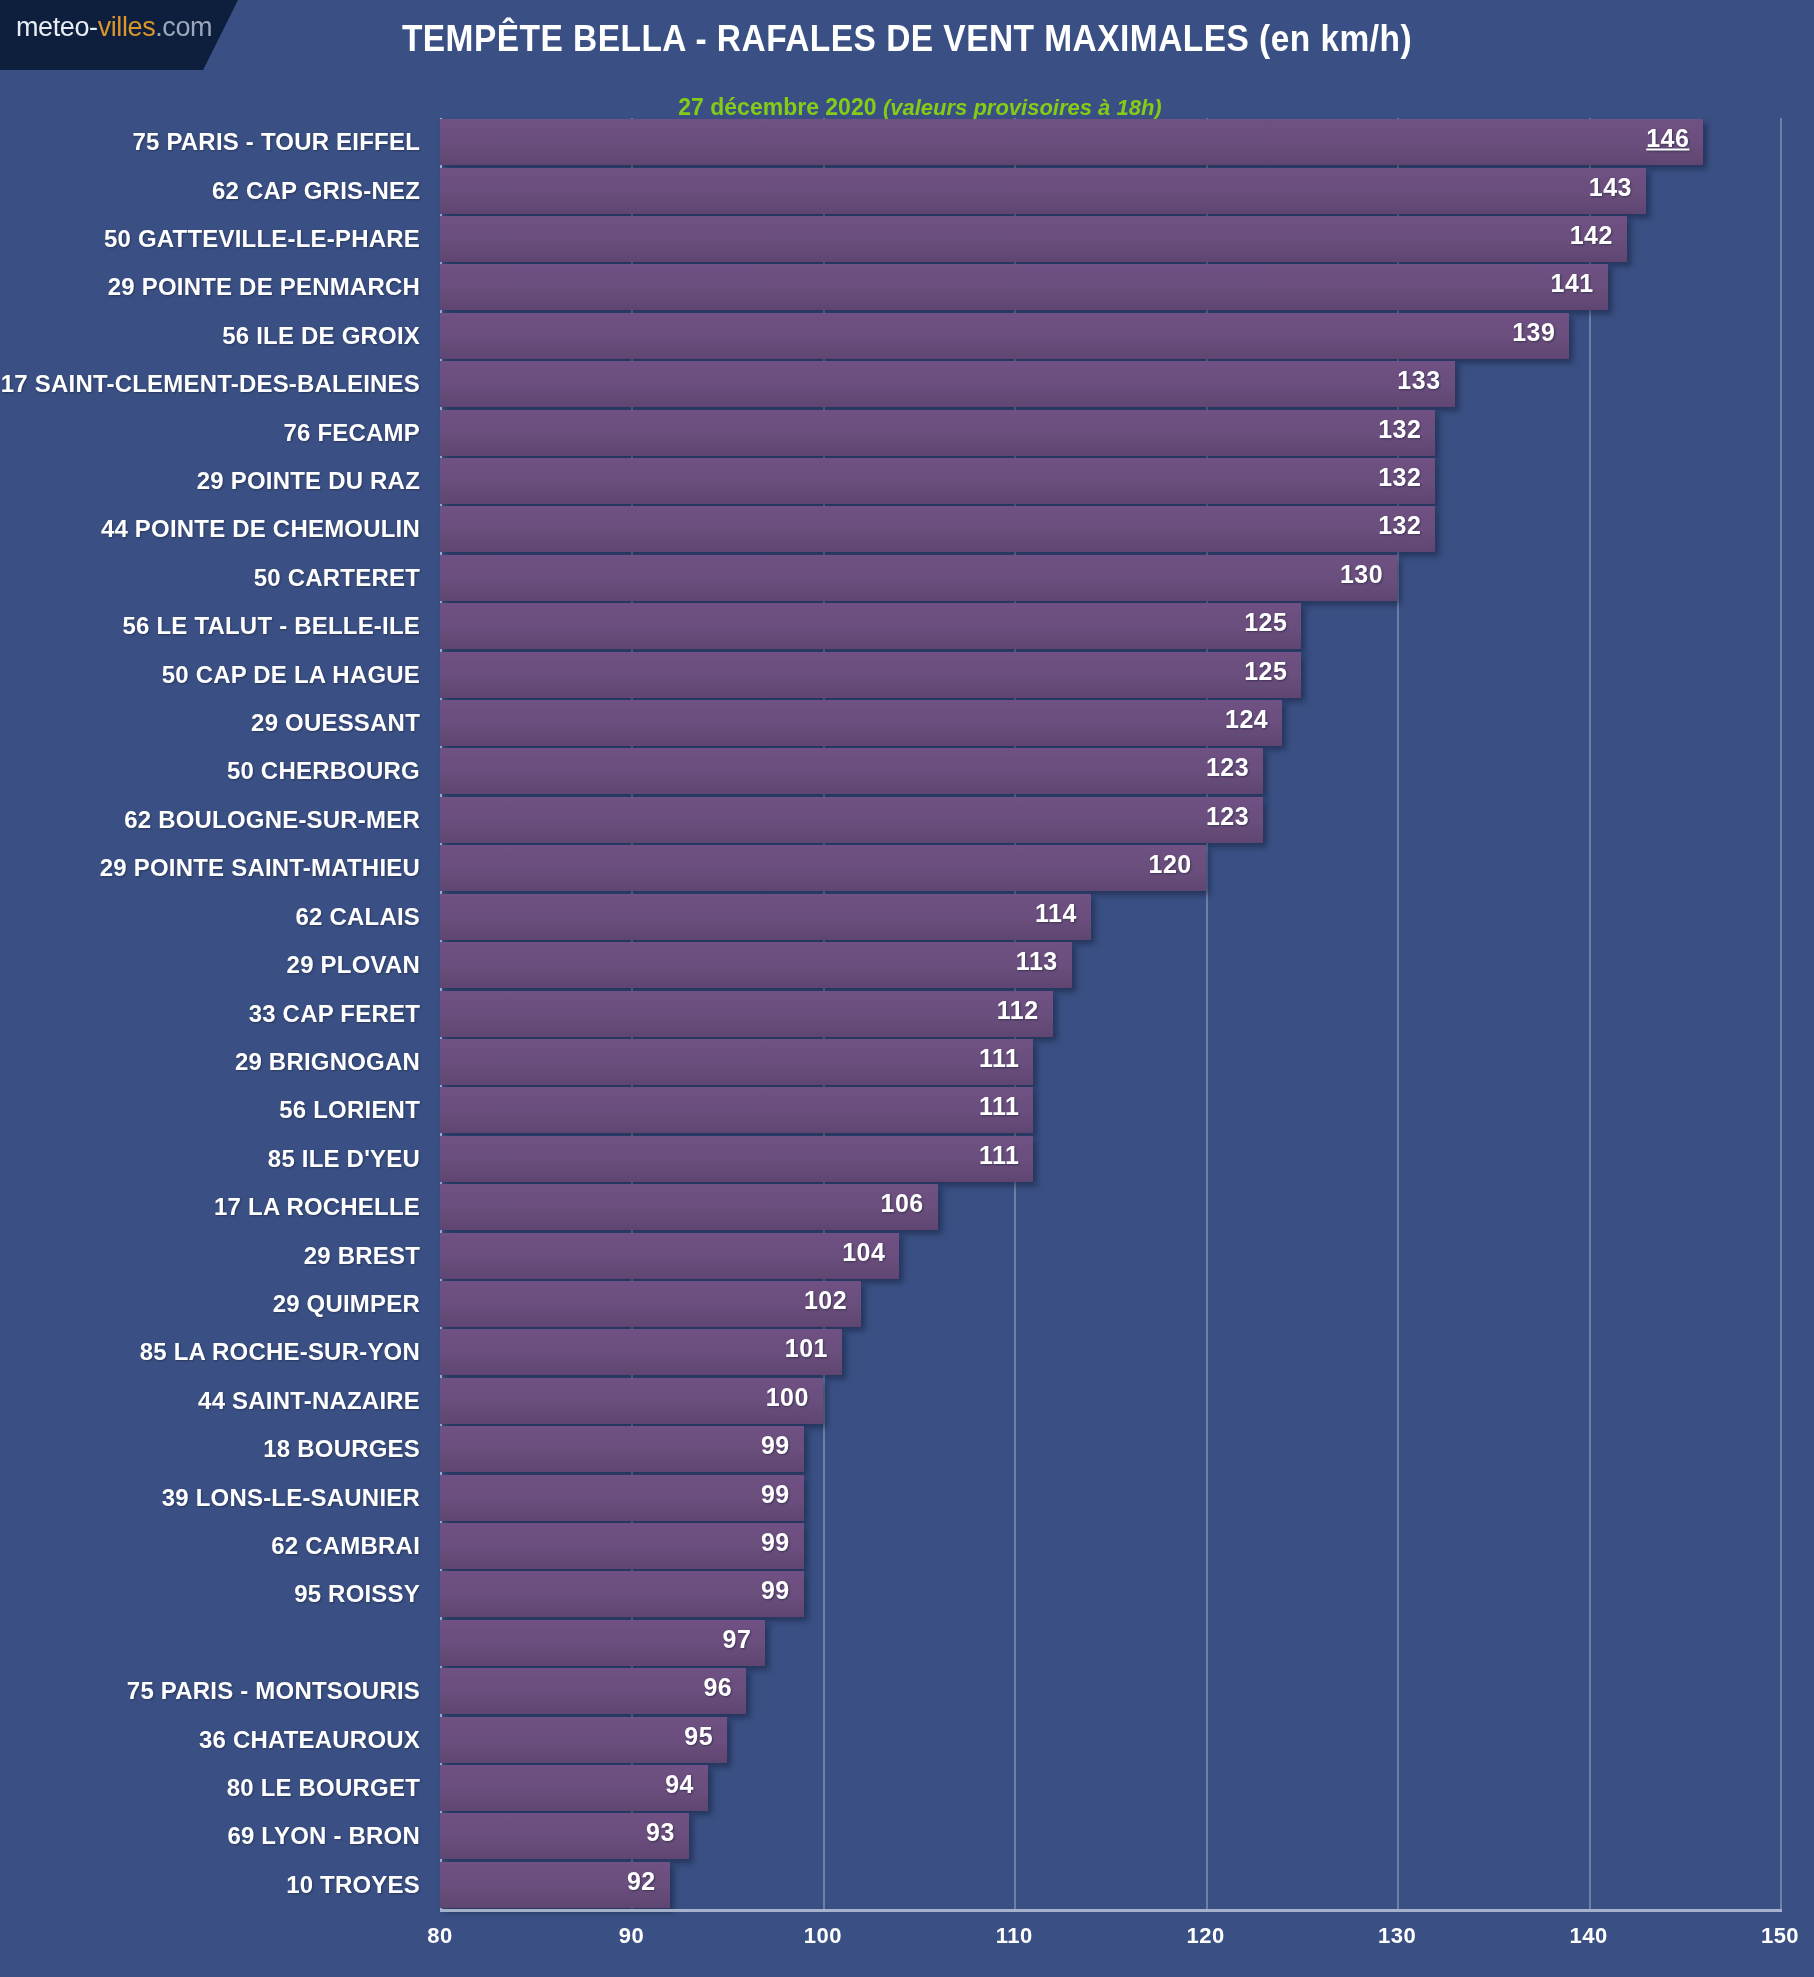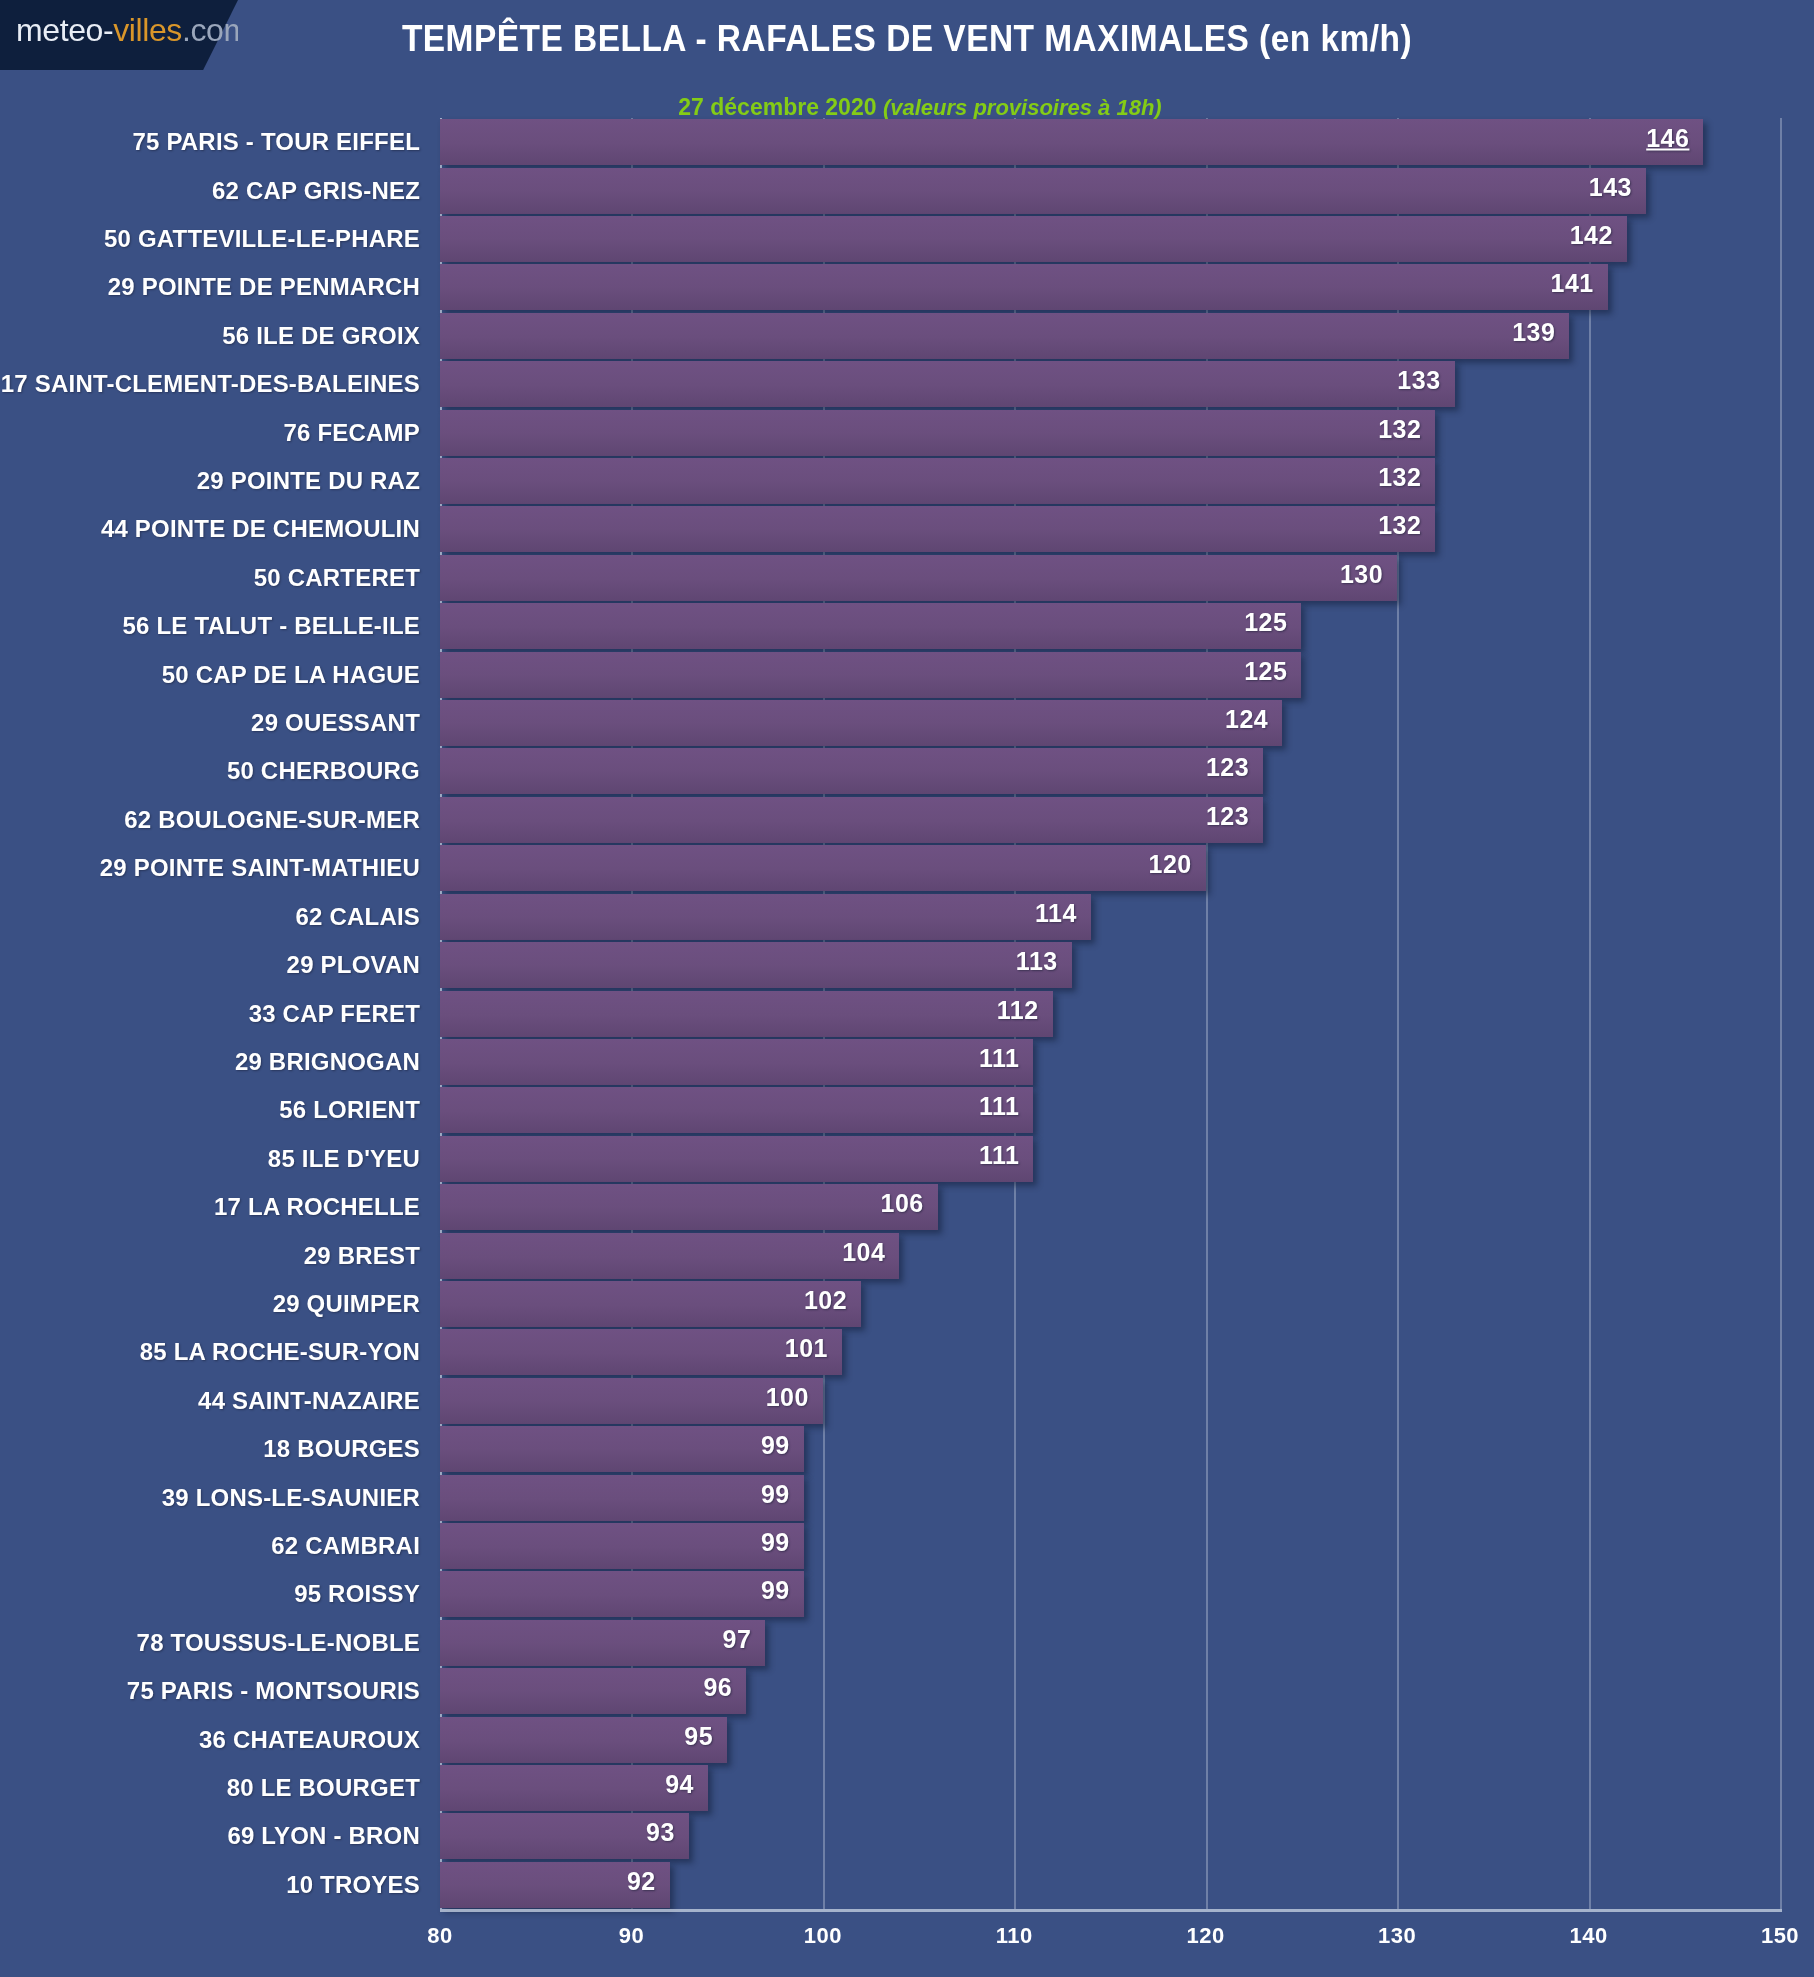--- a/index.html
+++ b/index.html
@@ -31,21 +31,21 @@
     width: 268px;
     height: 70px;
     background: #0e1f3d;
     -webkit-clip-path: polygon(0 0, 100% 0, 87% 100%, 0 100%);
     clip-path: polygon(0 0, 100% 0, 87% 100%, 0 100%);
   }
   #logo-text {
     position: absolute;
     top: 12px;
     left: 16px;
-    font-size: 32px;
+    font-size: 27px;
     letter-spacing: -0.4px;
     white-space: nowrap;
     font-family: "Liberation Sans", sans-serif;
   }
   .logo-a { color: #e8edf5; }
   .logo-b { color: #d9962a; }
   .logo-c { color: #9aa6bb; }
 
   
   #title {
@@ -410,23 +410,20 @@
           <div class="bar-value" style="left: 349.714px; transform: translate(-100%, -50%);">99</div>
         </div>
         <div class="row" style="top: 1453.36px;">
           <div class="row-label-holder">
             <div class="cat-label" style="right: 0px; left: auto;">95 ROISSY</div>
           </div>
           <div class="bar" style="width: 363.714px;"></div>
           <div class="bar-value" style="left: 349.714px; transform: translate(-100%, -50%);">99</div>
         </div>
         <div class="row" style="top: 1501.77px;">
-          <div class="row-label-holder">
-            <div class="cat-label" style="right: 0px; left: auto;">78 TOUSSUS-LE-NOBLE</div>
-          </div>
           <div class="bar" style="width: 325.429px;"></div>
           <div class="bar-value" style="left: 311.429px; transform: translate(-100%, -50%);">97</div>
         </div>
         <div class="row" style="top: 1550.18px;">
           <div class="row-label-holder">
             <div class="cat-label" style="right: 0px; left: auto;">75 PARIS - MONTSOURIS</div>
           </div>
           <div class="bar" style="width: 306.286px;"></div>
           <div class="bar-value" style="left: 292.286px; transform: translate(-100%, -50%);">96</div>
         </div>

